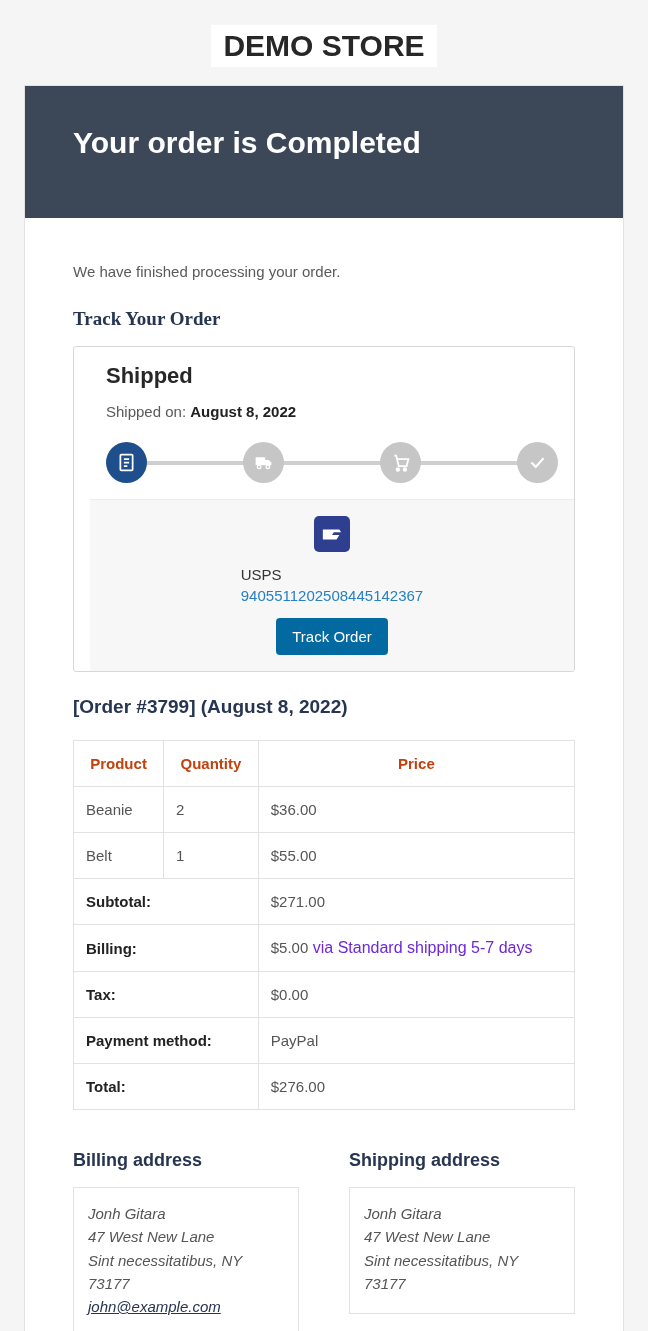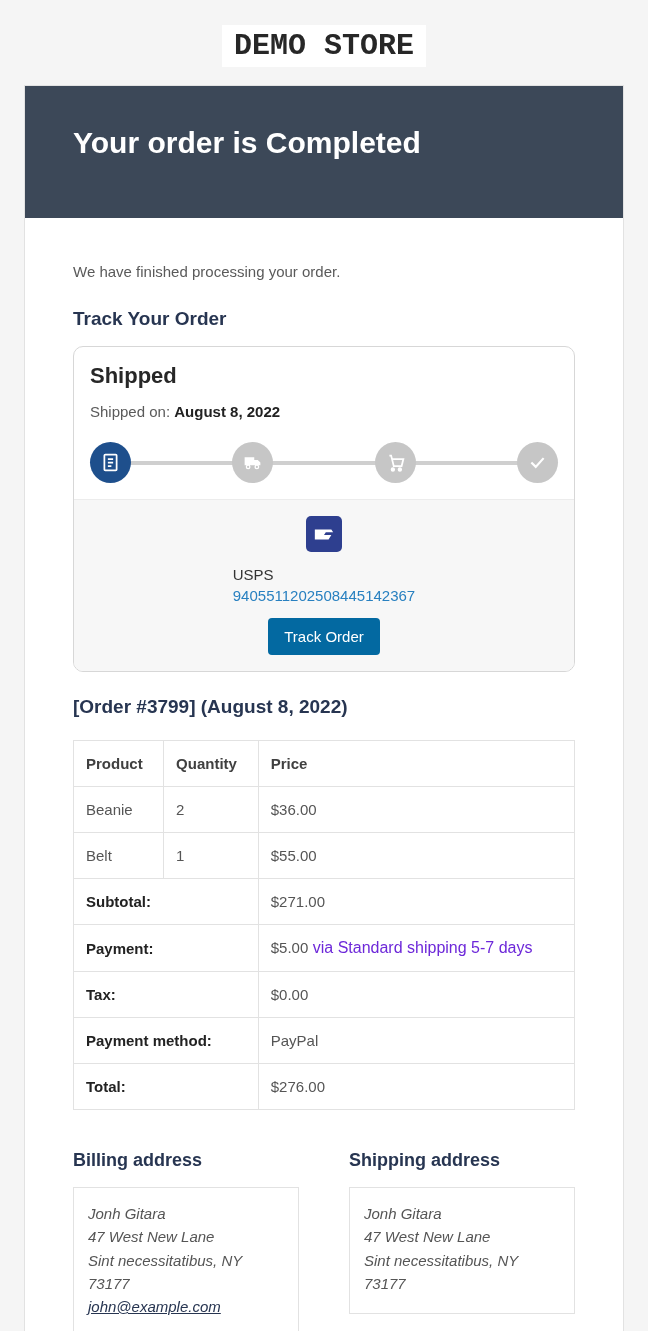--- a/index.html
+++ b/index.html
@@ -11,46 +11,47 @@
     padding-bottom: 20px;
   }
   .store-name {
     text-align: center;
     font-size: 30px;
     font-weight: 700;
     background: #fff;
     display: inline-block;
     padding: 4px 12px;
     margin: 25px auto 18px;
-    font-family: Liberation Mono, monospace;
   }
   .store-name-wrap { text-align: center; }
   .card {
     background: #fff;
     margin: 0 24px;
     border: 1px solid #e2e2e2;
   }
   .header-banner {
     background: #3c4858;
     color: #fff;
     padding: 40px 48px 58px;
   }
   .header-banner h1 { font-size: 30px; font-weight: 700; }
   .body-content { padding: 45px 48px 60px; }
   .intro { font-size: 15px; color: #5a5a5a; margin-bottom: 28px; }
   .section-title {
     color: #273551;
     font-size: 19px;
     font-weight: 700;
     margin-bottom: 16px;
+    font-family: Liberation Serif, serif;
   }
   .track-box {
     border: 1px solid #d7d7d7;
-    border-radius: 10px;
+    border-radius: 3px;
     overflow: hidden;
+    padding-left: 16px;
   }
   .track-head { padding: 16px; }
   .shipped-title { font-size: 22px; font-weight: 700; margin-bottom: 14px; }
   .shipped-on { font-size: 15px; color: #5a5a5a; margin-bottom: 22px; }
   .shipped-on b { color: #222; font-weight: 700; }
   .progress {
     display: flex;
     align-items: center;
     justify-content: space-between;
     padding: 0;
@@ -113,21 +114,21 @@
   table.order {
     width: 100%;
     border-collapse: collapse;
     font-size: 15px;
   }
   table.order th, table.order td {
     text-align: left;
     padding: 14px 12px;
     border: 1px solid #e2e2e2;
   }
-  table.order th { font-weight: 700; color:#404040; }
+  table.order th { font-weight: 700; color:#c2410c;text-align:center; }
   table.order td { color: #555; }
   .sep-row td { border-top: 4px solid #e2e2e2; }
   .summary-label { font-weight: 700; color:#222 !important; }
   .via { font-size: 16px; color:#6d28d9; }
   .addresses { display: flex; gap: 50px; margin-top: 40px;}
   .addr-col { flex:1; }
   .addr-col h3 { color:#273551; font-size:18px; font-weight:700; margin-bottom:16px;}
   .addr-box {
     border:1px solid #e2e2e2;
     padding: 14px 14px 18px;
@@ -227,21 +228,21 @@
         <tr>
           <td>Belt</td>
           <td>1</td>
           <td>$55.00</td>
         </tr>
         <tr class="sep-row">
           <td colspan="2" class="summary-label">Subtotal:</td>
           <td>$271.00</td>
         </tr>
         <tr>
-          <td colspan="2" class="summary-label">Payment:</td>
+          <td colspan="2" class="summary-label">Billing:</td>
           <td><span>$5.00</span><span class="via"> via Standard shipping 5-7 days</span></td>
         </tr>
         <tr>
           <td colspan="2" class="summary-label">Tax:</td>
           <td>$0.00</td>
         </tr>
         <tr>
           <td colspan="2" class="summary-label">Payment method:</td>
           <td>PayPal</td>
         </tr>

